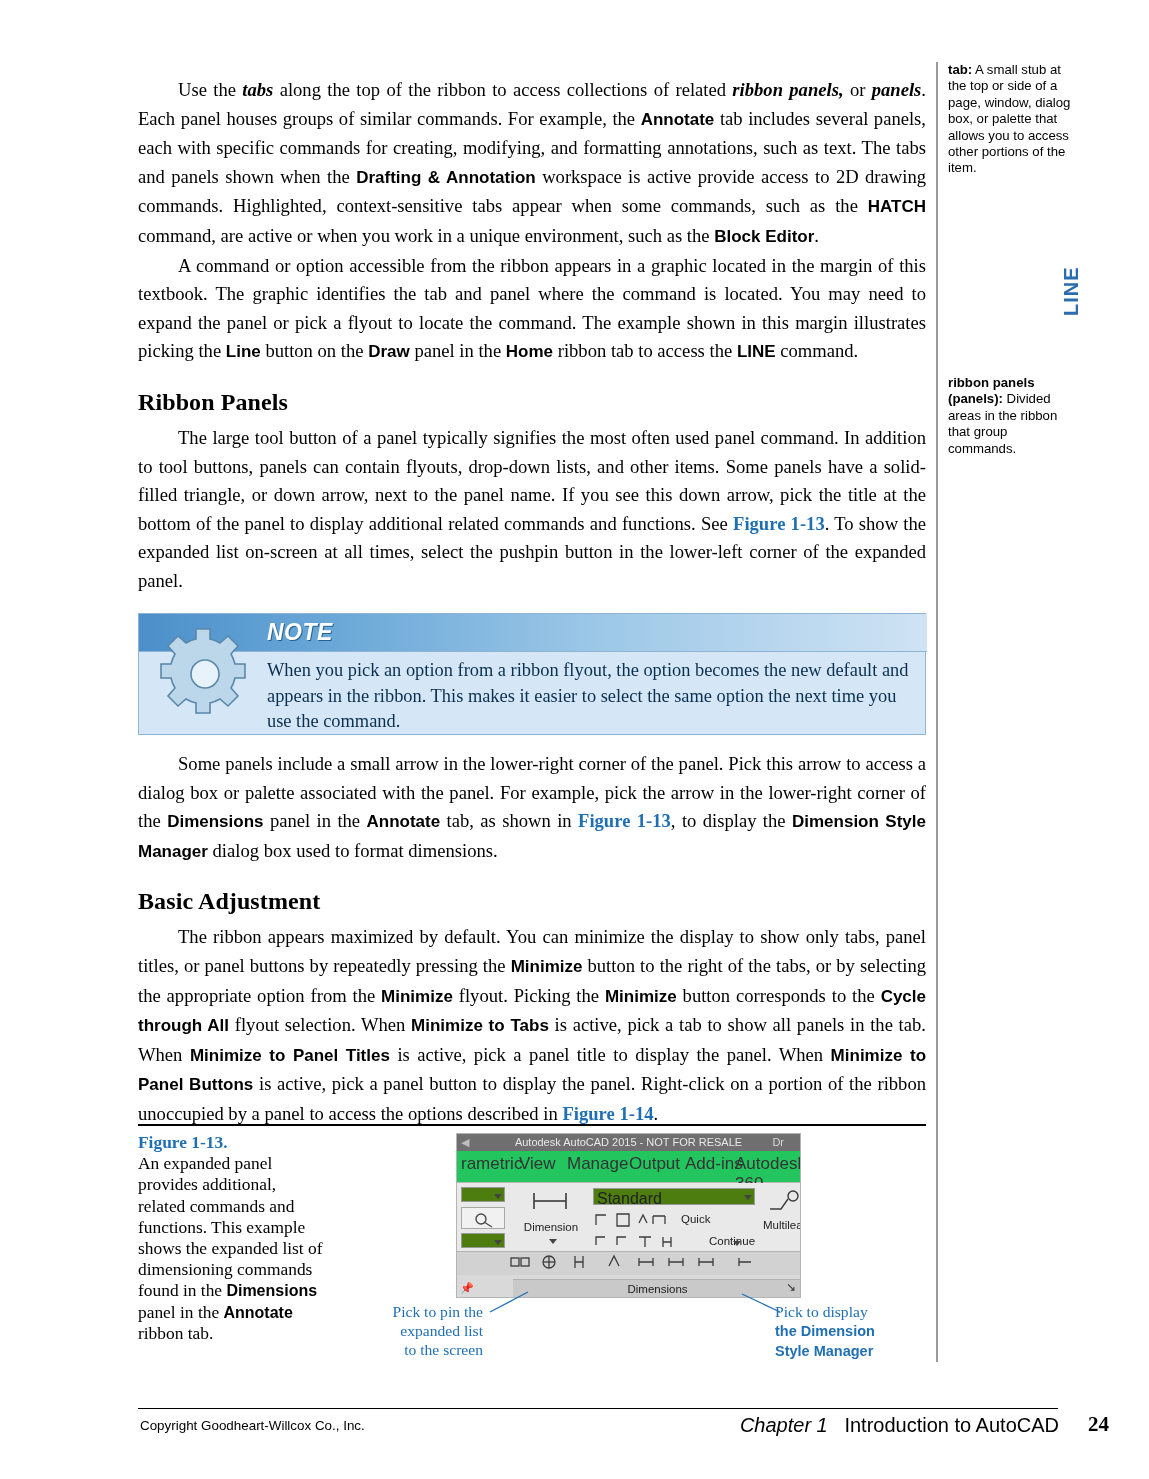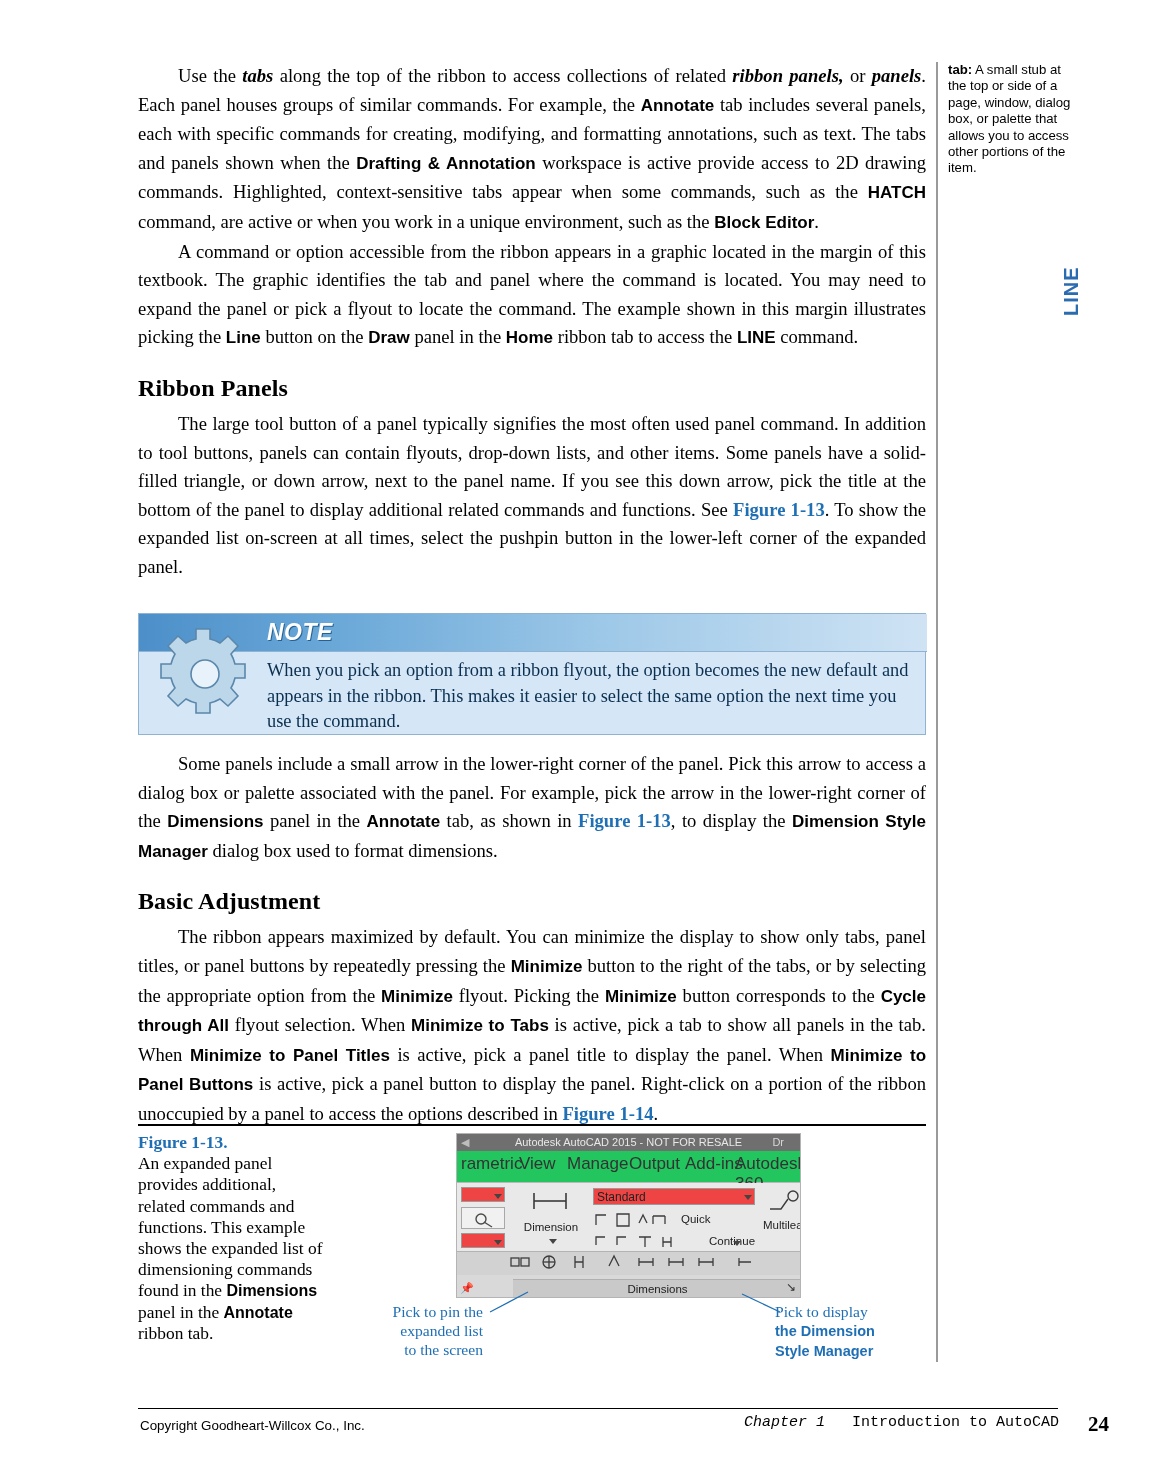--- a/index.html
+++ b/index.html
@@ -16,21 +16,21 @@
   .page {
     position: relative;
     width: 1149px;
     height: 1479px;
     padding: 60px 0 0 0;
   }
   
   .maincol {
     position: absolute;
     left: 138px;
-    top: 62px;
+    top: 76px;
     width: 788px;
   }
   p.body {
     font-family: "Liberation Serif", serif;
     font-size: 18.6px;
     line-height: 28.6px;
     margin: 0;
     text-align: justify;
     text-indent: 40px;
     color: #000;
@@ -244,23 +244,23 @@
     position: absolute;
     top: 3px;
   }
   .shot-body {
     position: relative;
     height: 90px;
     background: #e9e9e9;
   }
   .combo {
     position: absolute;
-    background: #ef4444;
+    background: #4d7c0f;
     border: 1px solid #9a9a9a;
-    font-size: 12px;
+    font-size: 16px;
     color: #222;
     padding: 1px 3px;
   }
   .combo .caret {
     position: absolute;
     right: 2px; top: 6px;
     width: 0; height: 0;
     border-left: 4px solid transparent;
     border-right: 4px solid transparent;
     border-top: 5px solid #444;
@@ -322,22 +322,22 @@
     position: absolute;
     left: 140px;
     top: 1418px;
     font-family: "Liberation Sans", sans-serif;
     font-size: 13.4px;
   }
   .footer-right {
     position: absolute;
     right: 90px;
     top: 1414px;
-    font-family: Liberation Mono, monospace;
-    font-size: 15px;
+    font-family: Liberation Sans, sans-serif;
+    font-size: 20px;
   }
   .footer-right .ch { font-style: italic; }
   .pageno {
     position: absolute;
     right: 40px;
     top: 1412px;
     font-family: "Liberation Serif", serif;
     font-weight: bold;
     font-size: 21px;
   }
@@ -361,20 +361,23 @@
   </div>
 
   <div class="margincol">
     <div class="margin-def">
       <b>tab:</b><span> A small stub at the top or side of a page, window, dialog box, or palette that allows you to access other portions of the item.</span>
     </div>
   </div>
 
   <div class="line-vert">LINE</div>
 
+  <div style="position:absolute; left:948px; top:375px; width:128px;" class="margin-def">
+    <b>ribbon panels (panels):</b><span> Divided areas in the ribbon that group commands.</span>
+  </div>
 
   <div class="notebox">
     <div class="note-header"></div>
     <div class="note-title">NOTE</div>
     <svg class="gear" width="108" height="108" viewBox="0 0 108 108">
       <g transform="translate(54,54)">
         <g fill="#bcd7ea" stroke="#5a87ab" stroke-width="1.6">
           <path d="M-44,-10 h10 a36,36 0 0 1 4,-10 l-7,-8 10,-10 8,7 a36,36 0 0 1 10,-4 v-10 h14 v10 a36,36 0 0 1 10,4 l8,-7 10,10 -7,8 a36,36 0 0 1 4,10 h10 v14 h-10 a36,36 0 0 1 -4,10 l7,8 -10,10 -8,-7 a36,36 0 0 1 -10,4 v10 h-14 v-10 a36,36 0 0 1 -10,-4 l-8,7 -10,-10 7,-8 a36,36 0 0 1 -4,-10 h-10 z"></path>
           <circle cx="0" cy="0" r="14" fill="#e8f2fa"></circle>
         </g>

